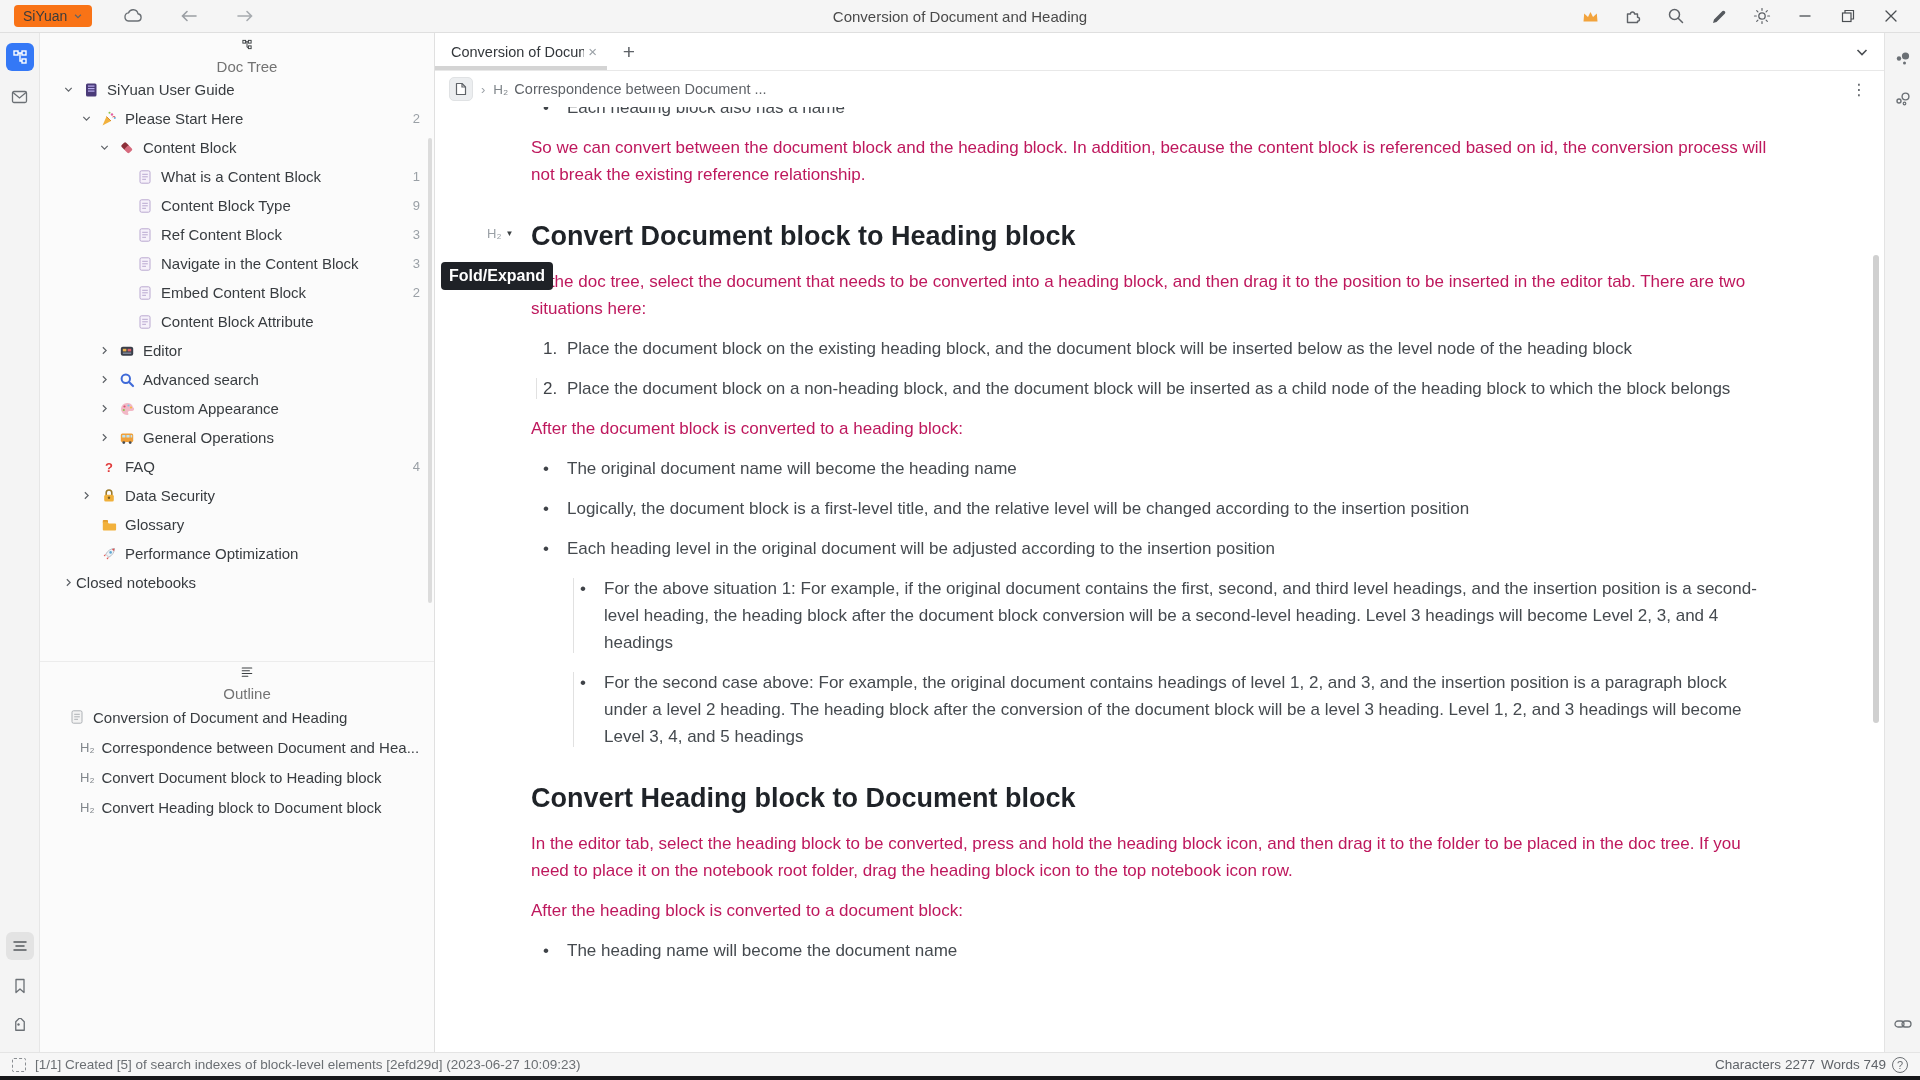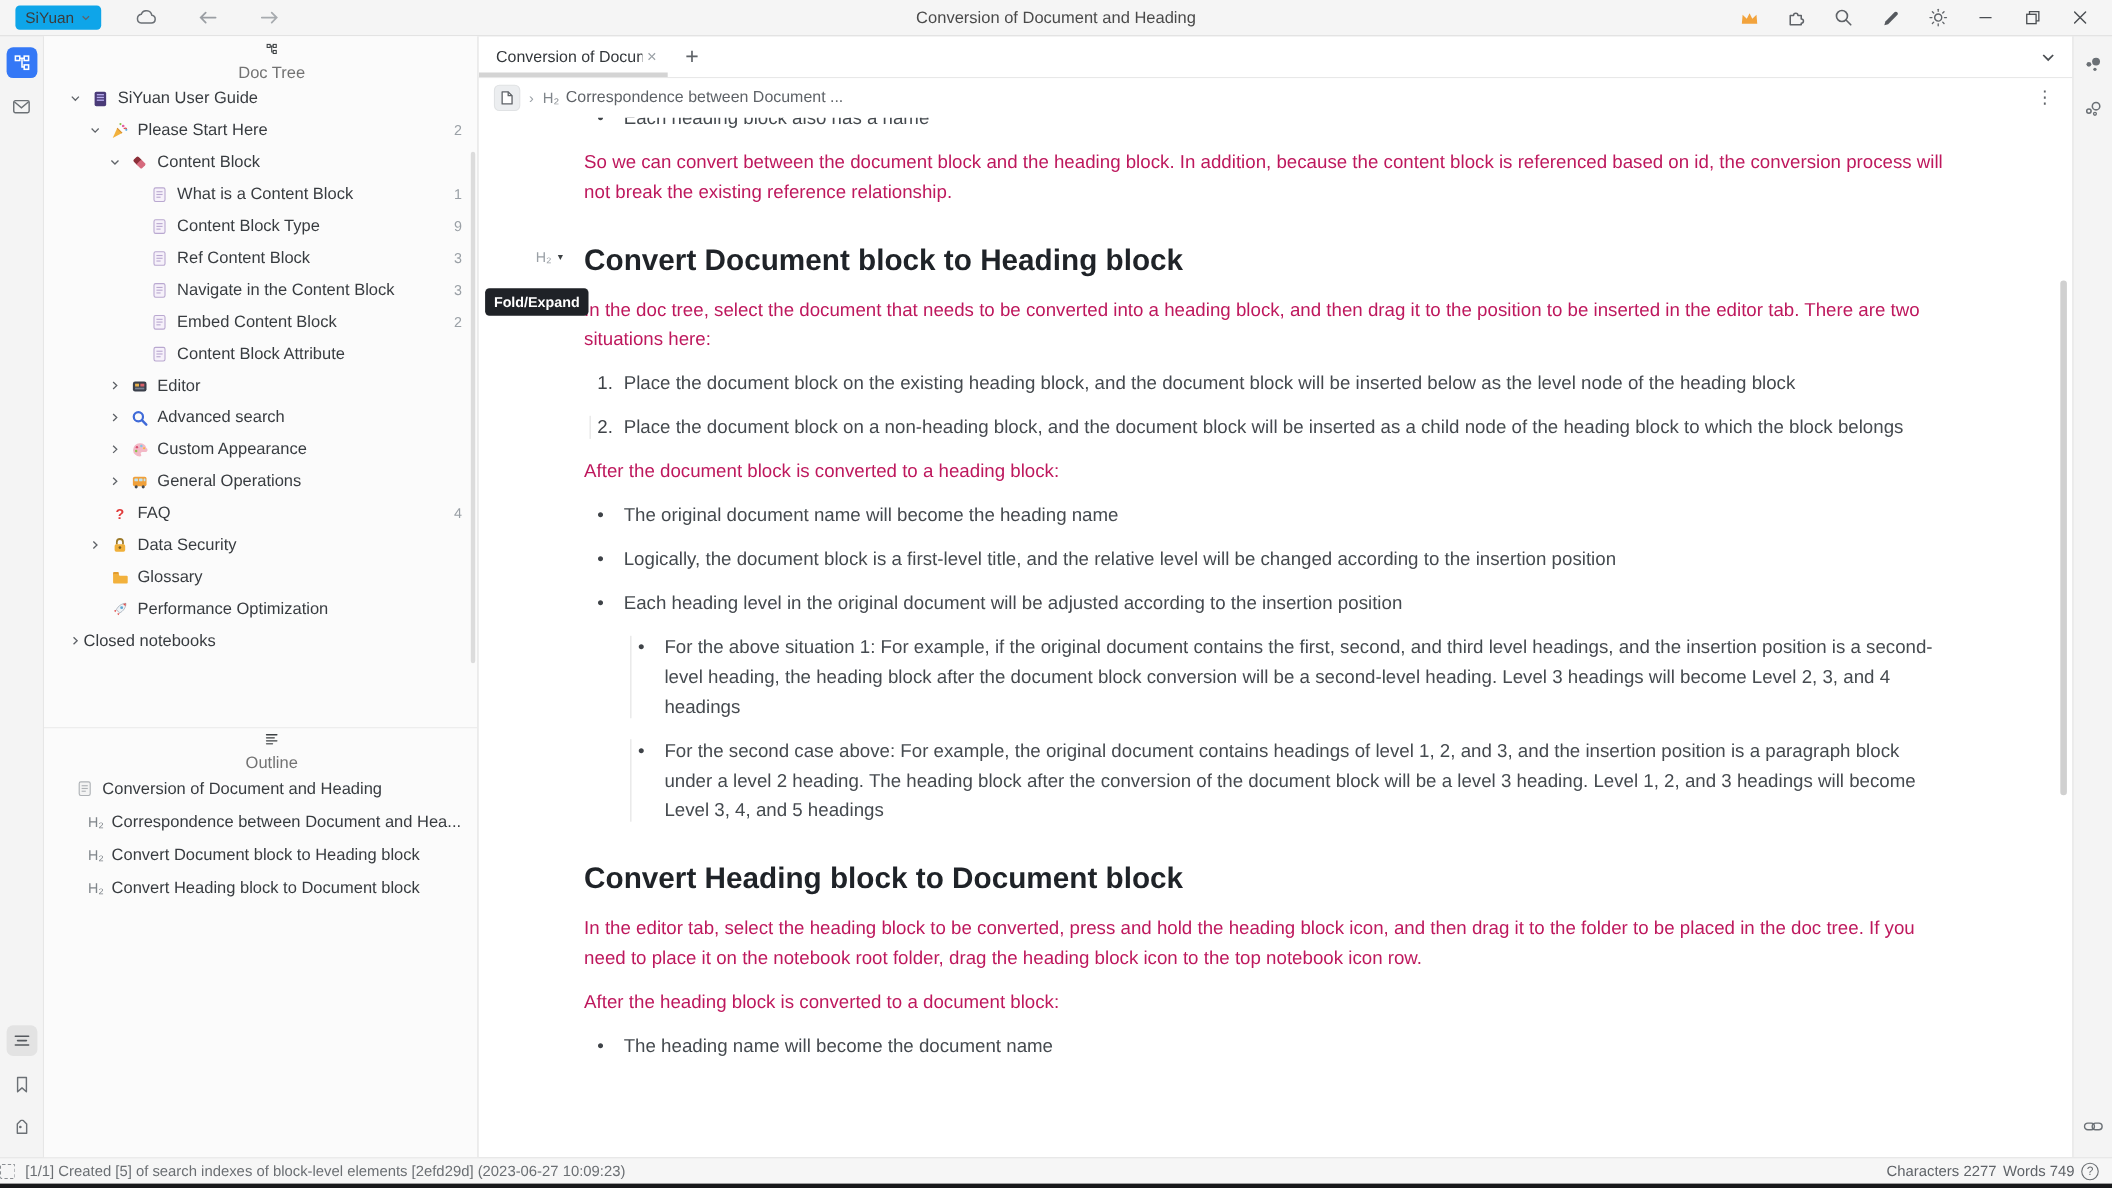--- a/index.html
+++ b/index.html
@@ -3,21 +3,21 @@
 <meta charset="utf-8">
 <style>
   * { margin:0; padding:0; box-sizing:border-box; }
   html,body { width:1920px; height:1080px; overflow:hidden; }
   body { font-family:"Liberation Sans","DejaVu Sans",sans-serif; color:#3f4348; background:#fff; }
   .app { width:1920px; height:1080px; display:flex; flex-direction:column; }
 
   
   .topbar { height:33px; background:#f5f5f5; border-bottom:1px solid #dfdfdf; display:flex; align-items:center; position:relative; flex-shrink:0; padding:0 14px; }
   .tb-left { display:flex; align-items:center; gap:26px; }
-  .app-pill { display:flex; align-items:center; gap:6px; background:#0ea5e9; border-radius:4px; padding:3px 9px; font-size:14px; color:#3c3c3c; cursor:default; }
+  .app-pill { display:flex; align-items:center; gap:6px; background:#f97316; border-radius:4px; padding:3px 9px; font-size:14px; color:#3c3c3c; cursor:default; }
   .tb-title { position:absolute; left:0; right:0; text-align:center; font-size:15px; color:#4a4a4a; pointer-events:none; }
   .tb-right { margin-left:auto; display:flex; align-items:center; gap:13px; z-index:2; }
   .tb-ic { width:30px; height:26px; display:flex; align-items:center; justify-content:center; }
   .tb-ic svg { display:block; }
 
   
   .mid { flex:1; display:flex; min-height:0; }
 
   .dock { background:#f4f4f4; display:flex; flex-direction:column; align-items:center; flex-shrink:0; }
   .dock-left { width:40px; border-right:1px solid #e6e6e6; justify-content:space-between; padding:10px 0 12px; }
@@ -60,34 +60,34 @@
   .crumb-label { color:#5f6368; font-size:14.5px; flex:1; white-space:nowrap; overflow:hidden; }
   .crumb-more { width:30px; display:flex; justify-content:center; color:#5f6368; font-size:16px; letter-spacing:0; }
 
   .editor { flex:1; position:relative; overflow:hidden; }
   .editor-content { padding:0 116px 0 96px; }
   .block.p { font-size:17px; line-height:27px; color:#be185d; margin:13px 0; }
   h2.h2 { font-size:27px; line-height:36px; color:#1f2328; font-weight:bold; font-family:"Liberation Sans",sans-serif; }
   .h2wrap { position:relative; margin:30px 0 14px; }
   .h2gutter { position:absolute; left:-44px; top:8px; display:flex; align-items:center; gap:4px; font-size:13px; color:#9aa0a6; }
   .h2gutter .gchev { font-size:8px; color:#3c4043; }
-  .tooltip { position:absolute; left:-90px; top:44px; background:#1f2227; color:#fff; font-size:13px; font-weight:bold; padding:5px 8px; border-radius:4px; white-space:nowrap; z-index:5; }
+  .tooltip { position:absolute; left:-90px; top:44px; background:#1f2227; color:#fff; font-size:16px; font-weight:bold; padding:5px 8px; border-radius:4px; white-space:nowrap; z-index:5; }
   .block.list { margin:13px 0; padding-left:12px; }
   .block.list.nested { padding-left:49px; margin:13px 0 13px 0; }
   .lrow { display:flex; font-size:17px; line-height:27px; color:#454a4f; margin-bottom:13px; position:relative; }
   .lrow:last-child { margin-bottom:13px; }
   .lmark { width:24px; flex-shrink:0; color:#3f4348; }
   .lmark.bullet { font-size:17px; }
   .ltext { flex:1; }
   .lrow.guide::before { content:""; position:absolute; left:-7px; top:3px; bottom:3px; width:1px; background:#e1e1e1; }
   .block.clipped { margin-top:-13px; }
   .ed-scrollthumb { position:absolute; right:5px; top:148px; width:6px; height:468px; background:#d0d0d0; border-radius:3px; }
 
   
-  .statusbar { height:24px; background:#f6f6f6; border-top:1px solid #e4e4e4; display:flex; align-items:center; padding:0 12px 0 0; font-size:13.5px; color:#6b6f73; flex-shrink:0; }
+  .statusbar { height:24px; background:#f6f6f6; border-top:1px solid #e4e4e4; display:flex; align-items:center; padding:0 12px 0 12px; font-size:13.5px; color:#6b6f73; flex-shrink:0; }
   .st-ic { width:14px; height:14px; border:1px dashed #8a8e92; border-radius:2px; margin-right:9px; flex-shrink:0; }
   .st-right { margin-left:auto; display:flex; align-items:center; gap:6px; color:#5f6368; font-size:13.5px; }
   .help-ic { width:16px; height:16px; border:1.2px solid #6b6f73; border-radius:50%; display:flex; align-items:center; justify-content:center; font-size:11px; color:#6b6f73; }
   .win-edge { height:4px; background:#17181a; flex-shrink:0; }
 
   .chev-svg { display:block; }
 </style>
 </head>
 <body>
 

